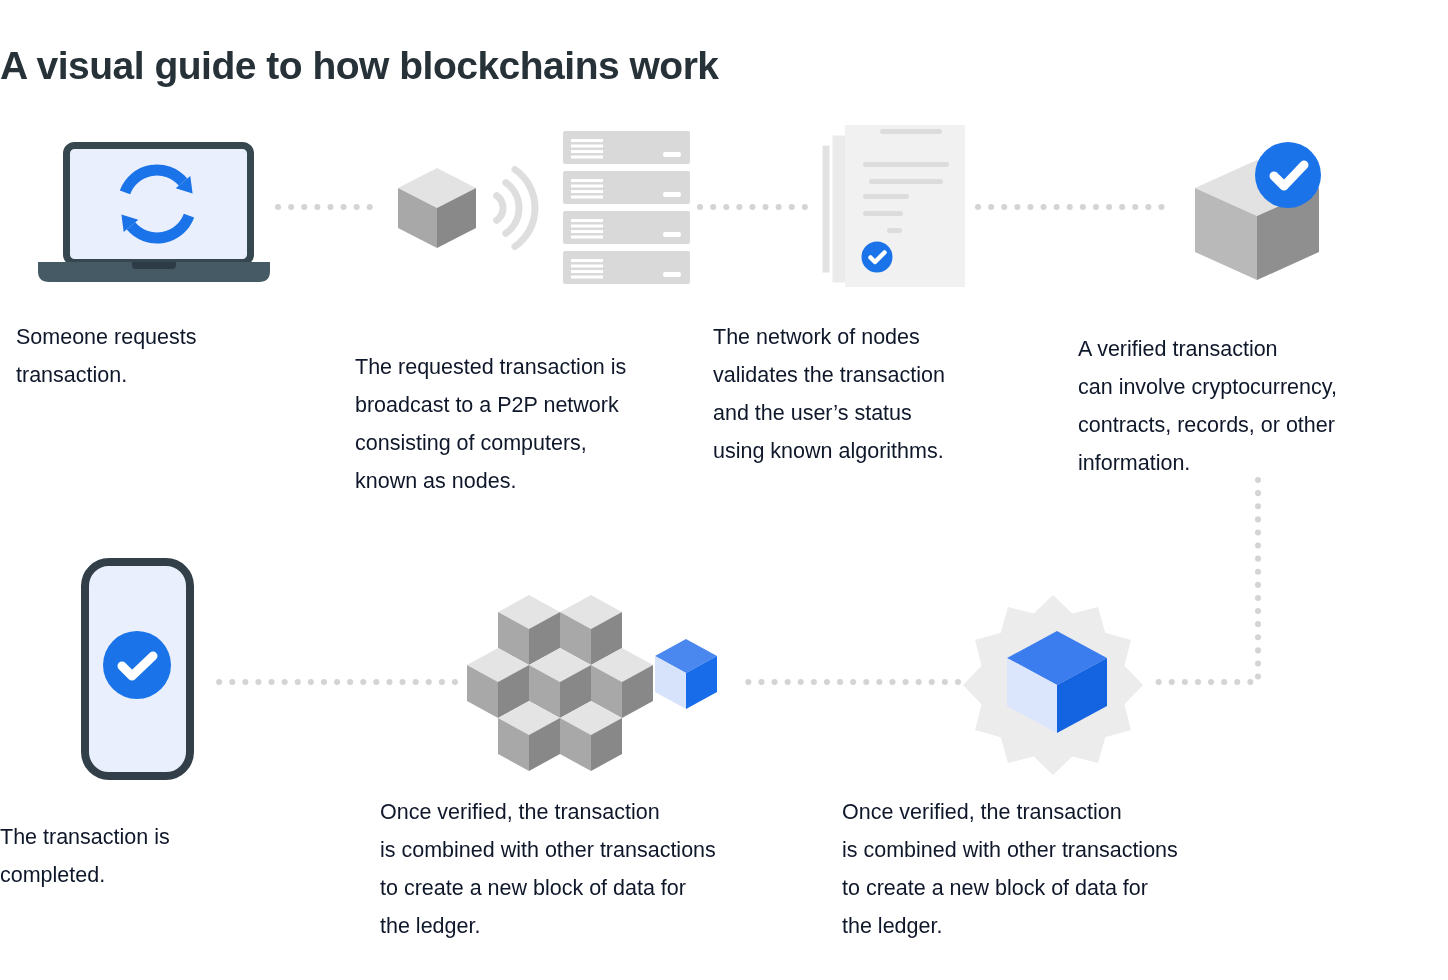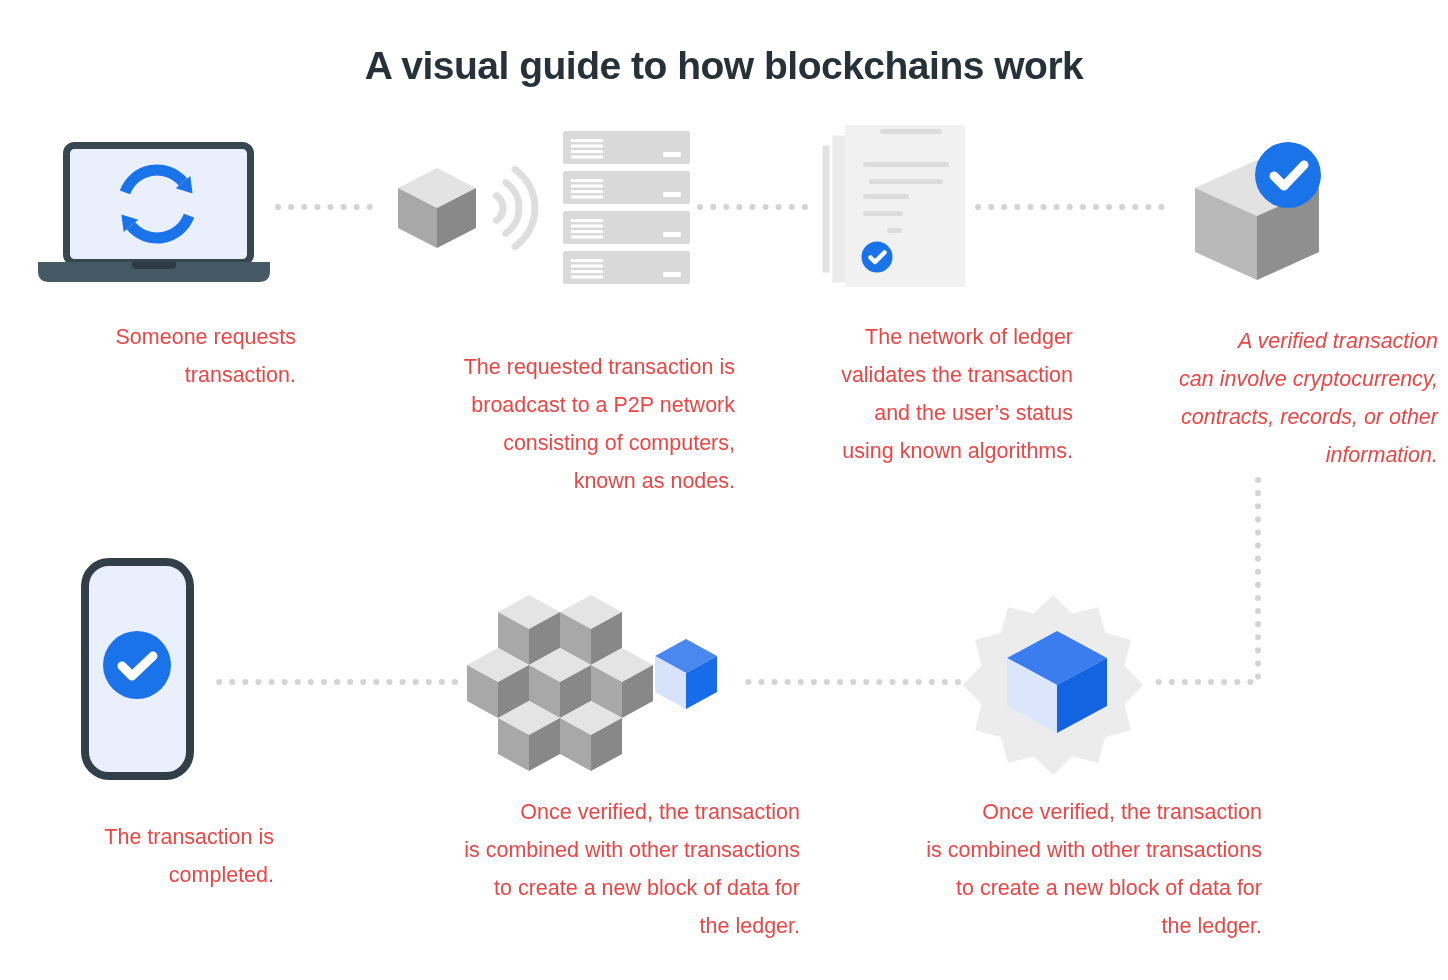--- a/index.html
+++ b/index.html
@@ -2,42 +2,42 @@
 <html><head>
 <meta charset="utf-8">
 <style>
   html,body{margin:0;padding:0;}
   body{
     width:1448px;height:980px;position:relative;background:#ffffff;
     font-family:"Liberation Sans","DejaVu Sans",sans-serif;overflow:hidden;
   }
   .page-title{
     position:absolute;top:44px;left:0;width:1448px;margin:0;
-    text-align:center;font-size:39px;font-weight:700;color:#263238;
+    text-align:left;font-size:39px;font-weight:700;color:#263238;
     letter-spacing:-0.5px;
   }
   .icon{position:absolute;}
   .caption{
-    position:absolute;margin:0;text-align:right;white-space:pre-line;
-    font-size:21.5px;line-height:38px;color:#ef4444;
+    position:absolute;margin:0;text-align:left;white-space:pre-line;
+    font-size:21.5px;line-height:38px;color:#0f172a;
   }
   .step{display:contents;}
   
   #icon-laptop{left:38px;top:120px;}
   #icon-broadcast{left:380px;top:110px;}
   #icon-docs{left:820px;top:118px;}
   #icon-vcube{left:1185px;top:130px;}
   #icon-phone{left:80px;top:558px;}
   #icon-cluster{left:455px;top:585px;}
   #icon-starburst{left:955px;top:590px;}
   
   #cap-laptop{left:16px;top:318px;width:280px;}
   #cap-broadcast{left:355px;top:318px;width:380px;margin-top:30px;}
   #cap-docs{left:713px;top:318px;width:360px;}
-  #cap-vcube{left:1078px;top:322px;width:360px;font-style:italic;}
+  #cap-vcube{left:1078px;top:330px;width:360px;}
   #cap-phone{left:0px;top:818px;width:274px;}
   #cap-cluster{left:380px;top:793px;width:420px;}
   #cap-starburst{left:842px;top:793px;width:420px;}
   #connectors{position:absolute;left:0;top:0;pointer-events:none;}
 </style>
 </head>
 <body>
 
 
 
@@ -146,21 +146,21 @@
       <rect x="49" y="61" width="74" height="5" rx="2.5"></rect>
       <rect x="43" y="76" width="46" height="5" rx="2.5"></rect>
       <rect x="43" y="93" width="40" height="5" rx="2.5"></rect>
       <rect x="67" y="110" width="15" height="5" rx="2.5"></rect>
     </g>
     <g transform="translate(57,139)">
       <circle r="15.5" fill="#1a73e8"></circle>
       <path d="M -6.5 0.5 L -2 5 L 7.5 -4.5" fill="none" stroke="#ffffff" stroke-width="4.5" stroke-linecap="round" stroke-linejoin="round"></path>
     </g>
   </svg>
-  <p class="caption" id="cap-docs">The network of  ledger
+  <p class="caption" id="cap-docs">The network of  nodes
 validates the transaction
 and the user’s status
 using known algorithms.</p>
 </div>
 
 
 <div class="step">
   <svg id="icon-vcube" class="icon" width="150" height="160" viewBox="0 0 150 160">
     <g>
       <polygon points="72,30 134,58 72,86 10,58" fill="#e2e2e2"></polygon>

